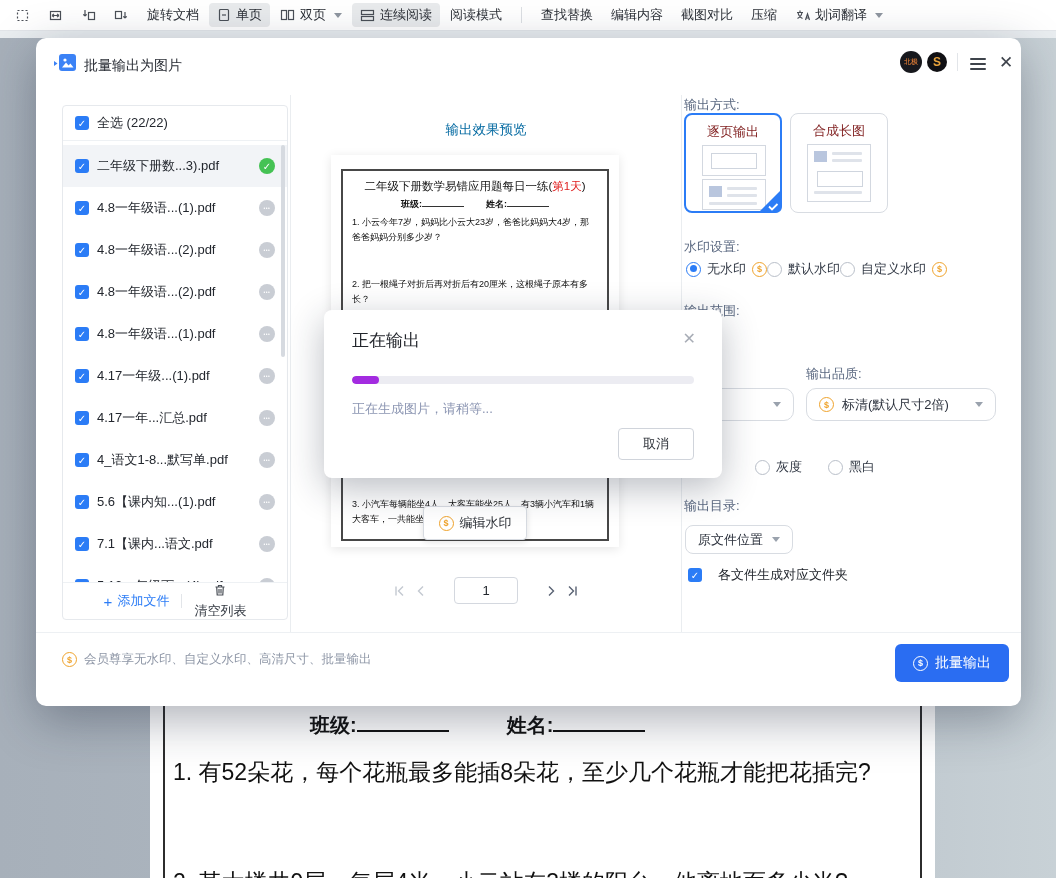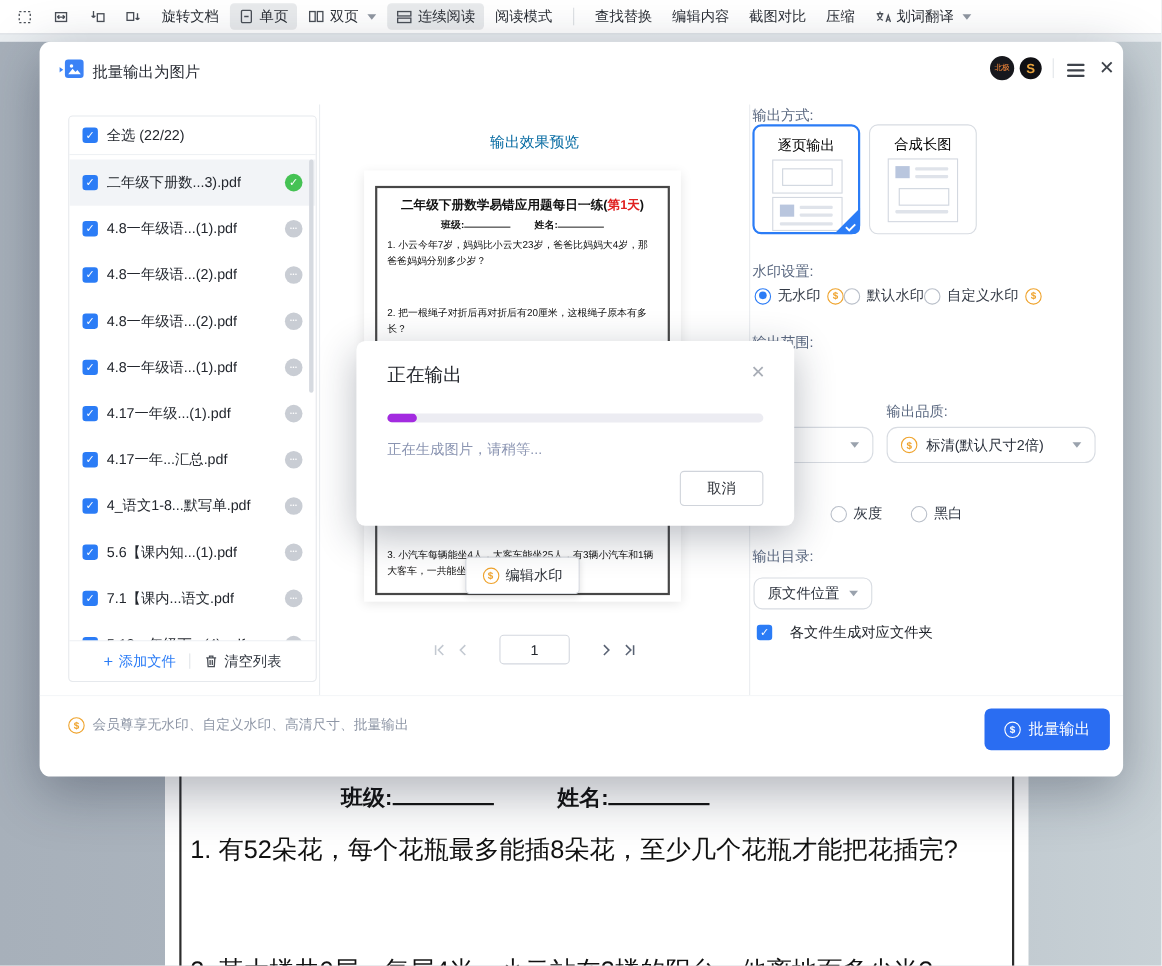--- a/index.html
+++ b/index.html
@@ -50,51 +50,51 @@
   .file-row{height:42px;display:flex;align-items:center;gap:8px;padding:0 12px;}
   .file-row.active{background:#f2f4f7;}
   .file-name{flex:1;font-size:13px;color:#23272e;white-space:nowrap;overflow:hidden;}
   .badge{width:16px;height:16px;border-radius:50%;flex:none;display:flex;align-items:center;justify-content:center;color:#fff;}
   .badge.done{background:#45c254;} .badge.done::after{content:"✓";font-size:10px;font-weight:bold;}
   .badge.pending{background:#c9cdd4;} .badge.pending::after{content:"•••";font-size:5px;letter-spacing:.5px;}
   .scrollthumb{position:absolute;right:2px;top:4px;width:4px;height:212px;background:#d6dae0;border-radius:2px;}
   .files-foot{height:36px;flex:none;border-top:1px solid #eef1f4;display:flex;align-items:center;justify-content:center;gap:12px;font-size:13px;}
   .add-btn{color:#2b7cf6;display:flex;gap:5px;align-items:center;}
   .plus{font-size:15px;line-height:1;}
-  .clear-btn{color:#343a43;display:flex;gap:5px;align-items:center;}
+  .clear-btn{color:#343a43;display:flex;gap:5px;align-items:center;flex-direction:column;}
   .foot-div{width:1px;height:14px;background:#e2e5e9;}
   .cbx{box-sizing:border-box;width:14px;height:14px;border-radius:3px;background:#2b7cf6;color:#fff;
     display:inline-flex;align-items:center;justify-content:center;flex:none;}
   .cbx::after{content:"✓";font-size:10px;font-weight:bold;}
 
   
   .preview{position:absolute;left:254px;top:57px;width:392px;height:537px;border-left:1px solid #eaedf0;border-right:1px solid #eaedf0;box-sizing:border-box;}
   .pv-title{margin-top:26px;text-align:center;font-size:13.5px;color:#0369a1;}
   .page{position:absolute;left:40px;top:60px;width:288px;height:392px;background:#fff;box-shadow:0 2px 10px rgba(0,0,0,.10);}
   .sheet{position:absolute;left:10px;top:14px;right:10px;height:368px;border:2px solid #474747;}
-  .sheet-title{position:absolute;top:8px;left:0;right:0;text-align:center;font-size:11.5px;font-weight:bold;color:#111;white-space:nowrap;}
+  .sheet-title{position:absolute;top:8px;left:0;right:0;text-align:center;font-size:11.5px;font-weight:normal;color:#111;white-space:nowrap;}
   .red{color:#e02020;}
   .sheet-sub{position:absolute;top:27px;left:0;right:0;text-align:center;font-size:9px;font-weight:bold;color:#111;}
   .bl{display:inline-block;width:42px;border-bottom:1px solid #333;height:8px;}
   .sp{display:inline-block;width:22px;}
   .sq{position:absolute;left:9px;right:9px;font-size:9px;color:#111;line-height:1.7;}
   .sq1{top:44px;} .sq2{top:106px;} .sq3{top:326px;}
   .edit-wm{position:absolute;left:132px;top:411px;width:102px;height:32px;background:#fff;border:1px solid #d7dbe1;border-radius:4px;
     box-shadow:0 2px 6px rgba(0,0,0,.12);display:flex;align-items:center;justify-content:center;gap:6px;font-size:13px;color:#2b2f36;}
   .pager{position:absolute;left:0;right:0;top:482px;display:flex;align-items:center;justify-content:center;}
   .pg{display:flex;align-items:center;justify-content:center;width:22px;height:22px;}
   .pg svg{stroke:#c3c9d1;fill:none;stroke-width:1.4;}
   .pg.on svg{stroke:#596273;}
   .pg-input{width:58px;height:23px;border:1px solid #d4d8df;border-radius:4px;text-align:center;font-size:13px;color:#23272e;margin:0 22px;outline:none;}
 
   
   .opt-label{position:absolute;font-size:13px;color:#5a6880;}
   .mode-card{position:absolute;top:75px;width:98px;height:100px;border:1px solid #d8dce2;border-radius:8px;background:#fff;box-sizing:border-box;}
   .mode-card.sel{border:2px solid #2b7cf6;}
-  .mlabel{text-align:center;margin-top:8px;font-size:13px;color:#000000;}
+  .mlabel{text-align:center;margin-top:8px;font-size:13px;color:#7f1d1d;}
   .th{position:absolute;background:#fff;border:1px solid #d3d8e0;box-sizing:border-box;}
   .tbox{position:absolute;border:1px solid #cfd5de;}
   .tsq{position:absolute;background:#b9c6de;}
   .tl{position:absolute;height:3px;background:#dfe3ea;border-radius:1px;}
   .corner{position:absolute;right:-2px;bottom:-2px;}
   .radio{box-sizing:border-box;width:15px;height:15px;border-radius:50%;border:1px solid #b9bfc9;background:#fff;flex:none;position:relative;}
   .radio.sel{border:1.5px solid #2b7cf6;}
   .radio.sel::after{content:"";position:absolute;left:2.5px;top:2.5px;width:7px;height:7px;border-radius:50%;background:#2b7cf6;}
   .opt-row{position:absolute;display:flex;align-items:center;font-size:13px;color:#333a46;}
   .opt-item{display:flex;align-items:center;gap:6px;}

